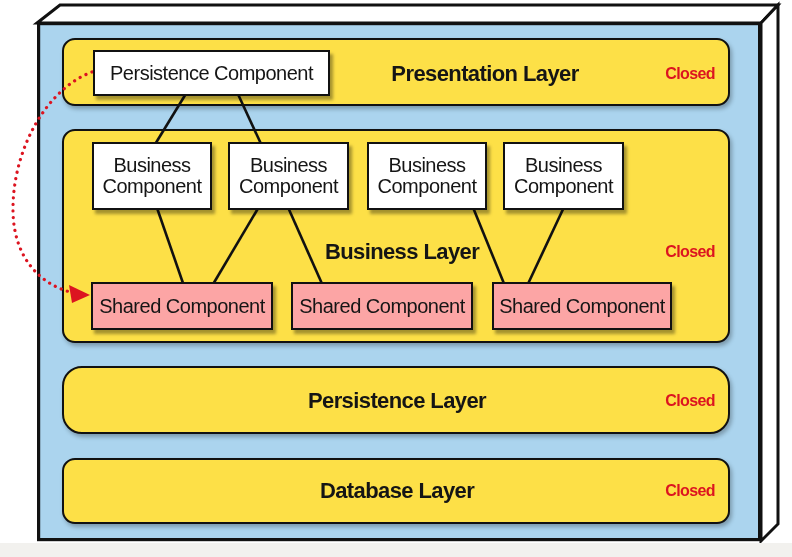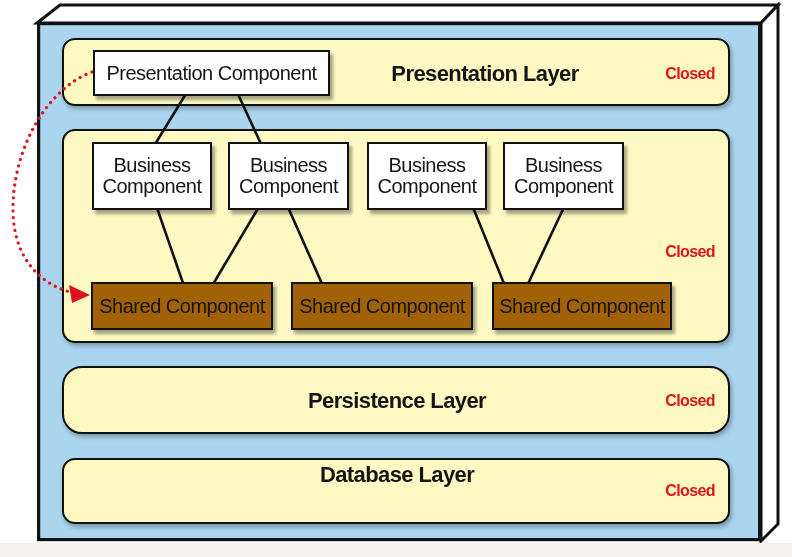--- a/index.html
+++ b/index.html
@@ -3,21 +3,21 @@
 <meta charset="utf-8">
 <style>
   html,body { margin:0; padding:0; background:#ffffff; }
   .scene {
     position:relative; width:792px; height:557px; background:#ffffff;
     font-family:"Liberation Sans", sans-serif; overflow:hidden;
   }
   svg.overlay { position:absolute; left:0; top:0; width:792px; height:557px; }
   .z0 { z-index:0; } .z2 { z-index:2; }
   .layer {
-    position:absolute; left:62px; width:668px; background:#fef9c3;
+    position:absolute; left:62px; width:668px; background:#fde047;
     border:2.8px solid #111; border-radius:13px; box-sizing:border-box;
     box-shadow:2px 3px 4px rgba(0,0,0,.28); z-index:1;text-decoration:underline;
   }
   #layer-presentation { top:38px;  height:68px; }
   #layer-business     { top:129px; height:214px; }
   #layer-persistence  { top:366px; height:68px;border-radius:20px; }
   #layer-database     { top:458px; height:66px; }
   .layer-title {
     position:absolute; transform:translate(-50%,-50%); white-space:nowrap;
     font-weight:bold; font-size:22px; letter-spacing:-0.6px; color:#151515;
@@ -26,21 +26,21 @@
     position:absolute; right:13px; transform:translateY(-50%); white-space:nowrap;
     font-weight:bold; font-size:16px; letter-spacing:-0.6px; color:#dc1420;
   }
   .component {
     position:absolute; background:#ffffff; border:2.8px solid #111;
     box-sizing:border-box; box-shadow:3px 4px 3px rgba(0,0,0,.35);
     display:flex; align-items:center; justify-content:center; text-align:center;
     font-size:20px; letter-spacing:-0.5px; line-height:1.05; color:#151515;
     z-index:3;
   }
-  .shared { background:#a16207;justify-content:center; }
+  .shared { background:#fca5a5;justify-content:center; }
   #pc  { left:93px;  top:50px;  width:237px; height:46px; }
   #bc1 { left:92px;  top:142px; width:120px; height:68px; }
   #bc2 { left:228px; top:142px; width:121px; height:68px; }
   #bc3 { left:367px; top:142px; width:120px; height:68px; }
   #bc4 { left:503px; top:142px; width:121px; height:68px; }
   #sc1 { left:91px;  top:282px; width:182px; height:48px; }
   #sc2 { left:291px; top:282px; width:182px; height:48px; }
   #sc3 { left:492px; top:282px; width:180px; height:48px; }
   .page-edge {
     position:absolute; left:0; top:543px; width:792px; height:14px;
@@ -57,49 +57,50 @@
     <polygon points="761,23 778,5 778,524 761,541" fill="#ffffff" stroke="#111" stroke-width="3"></polygon>
     <rect x="38.6" y="23.6" width="721" height="516" fill="#abd4ee" stroke="#111" stroke-width="3.2"></rect>
   </svg>
 
   <div class="layer" id="layer-presentation">
     <span class="layer-title" style="left:421px; top:34px;">Presentation Layer</span>
     <span class="closed-label" style="top:34px;">Closed</span>
   </div>
 
   <div class="layer" id="layer-business">
+    <span class="layer-title" style="left:338px; top:121px;">Business Layer</span>
     <span class="closed-label" style="top:121px;">Closed</span>
   </div>
 
   <div class="layer" id="layer-persistence">
     <span class="layer-title" style="left:333px; top:33px;">Persistence Layer</span>
     <span class="closed-label" style="top:33px;">Closed</span>
   </div>
 
   <div class="layer" id="layer-database">
-    <span class="layer-title" style="left:333px; top:15px;">Database Layer</span>
+    <span class="layer-title" style="left:333px; top:31px;">Database Layer</span>
     <span class="closed-label" style="top:31px;">Closed</span>
   </div>
 
   <svg class="overlay z2" viewBox="0 0 792 557">
     <g stroke="#111" stroke-width="2.6">
       <line x1="187" y1="92" x2="154" y2="146"></line>
       <line x1="237" y1="92" x2="262" y2="146"></line>
       <line x1="156" y1="205" x2="184" y2="286"></line>
       <line x1="260" y1="205" x2="212" y2="286"></line>
       <line x1="287" y1="205" x2="323" y2="286"></line>
       <line x1="472" y1="205" x2="505" y2="286"></line>
       <line x1="565" y1="205" x2="527" y2="286"></line>
     </g>
     <path d="M 92 72 C 48 88, 12 148, 13 212 C 14 256, 38 283, 70 292" fill="none" stroke="#dc1420" stroke-width="3.2" stroke-linecap="round" stroke-dasharray="0.1 6.4"></path>
     <polygon points="90,295 69,285 72,303" fill="#dc1420"></polygon>
   </svg>
 
   <div class="component" id="pc">
-    <span>Presentation Component</span>
+    <span>Persistence Component</span>
   </div>
 
   <div class="component" id="bc1">
     <span>Business Component</span>
   </div>
   <div class="component" id="bc2">
     <span>Business Component</span>
   </div>
   <div class="component" id="bc3">
     <span>Business Component</span>

